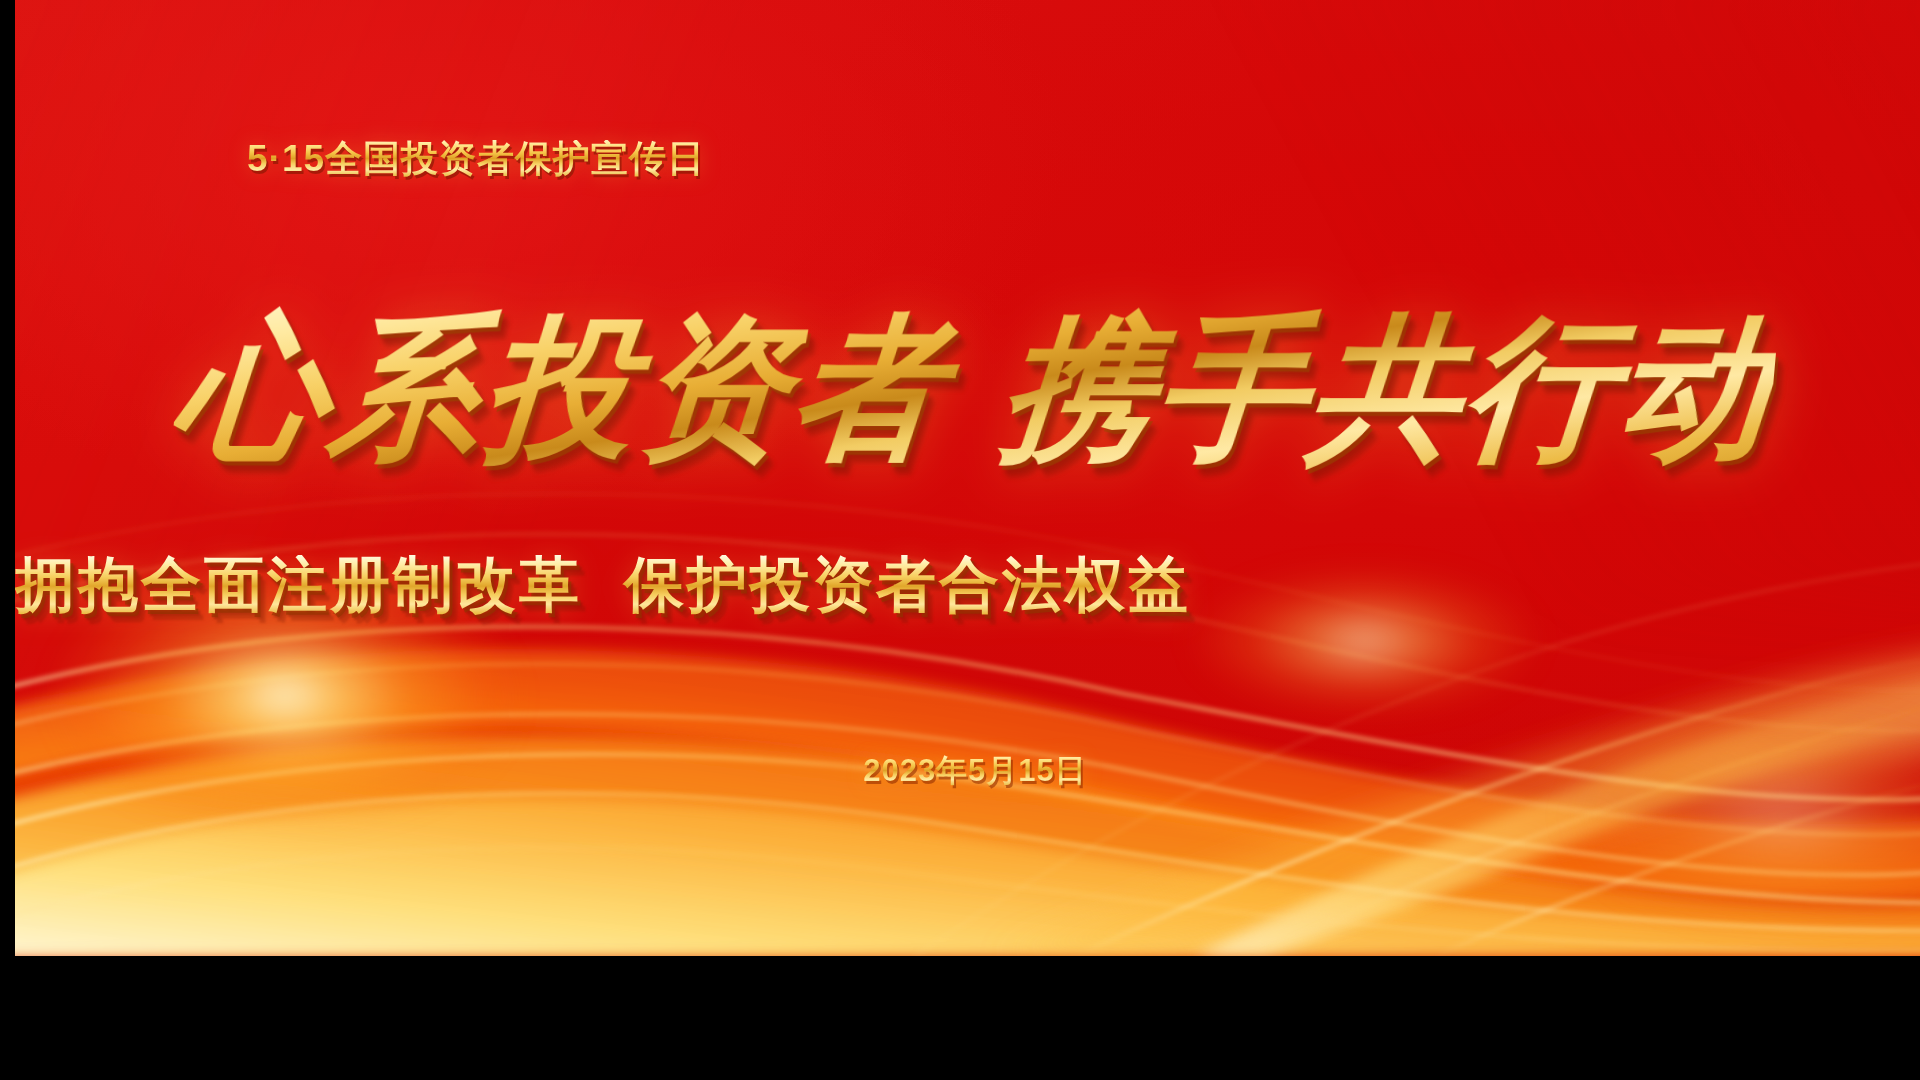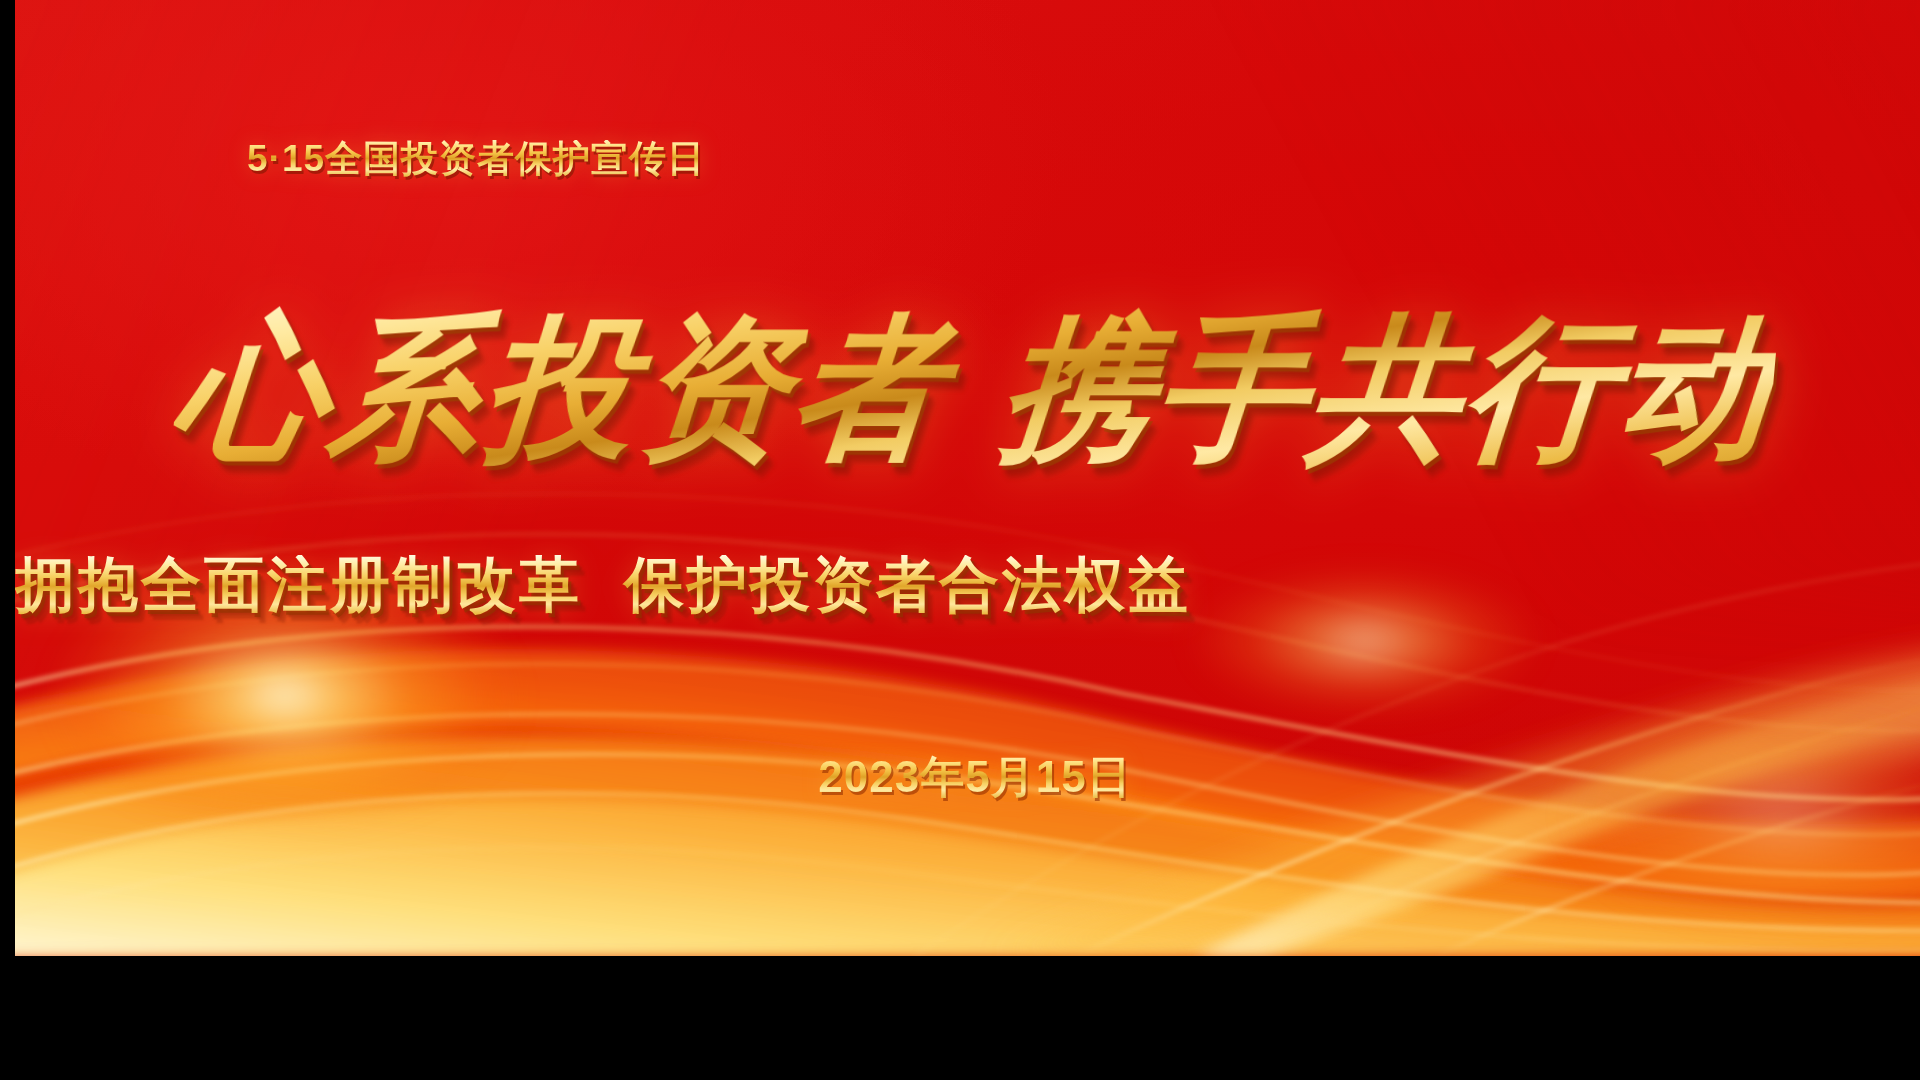--- a/index.html
+++ b/index.html
@@ -224,21 +224,21 @@
   
   .date-wrap {
     position: absolute;
     left: 0;
     top: 755px;
     width: 1920px;
     text-align: center;
   }
   .date {
     display: inline-block;
-    font-size: 44px;
+    font-size: 31px;
     font-weight: 700;
     letter-spacing: 1px;
     line-height: 1;
     white-space: nowrap;
     filter:
       drop-shadow(2px 3px 0px rgba(140,40,0,0.55))
       drop-shadow(0 0 10px rgba(255,200,60,0.20));
   }
 </style>
 </head>

